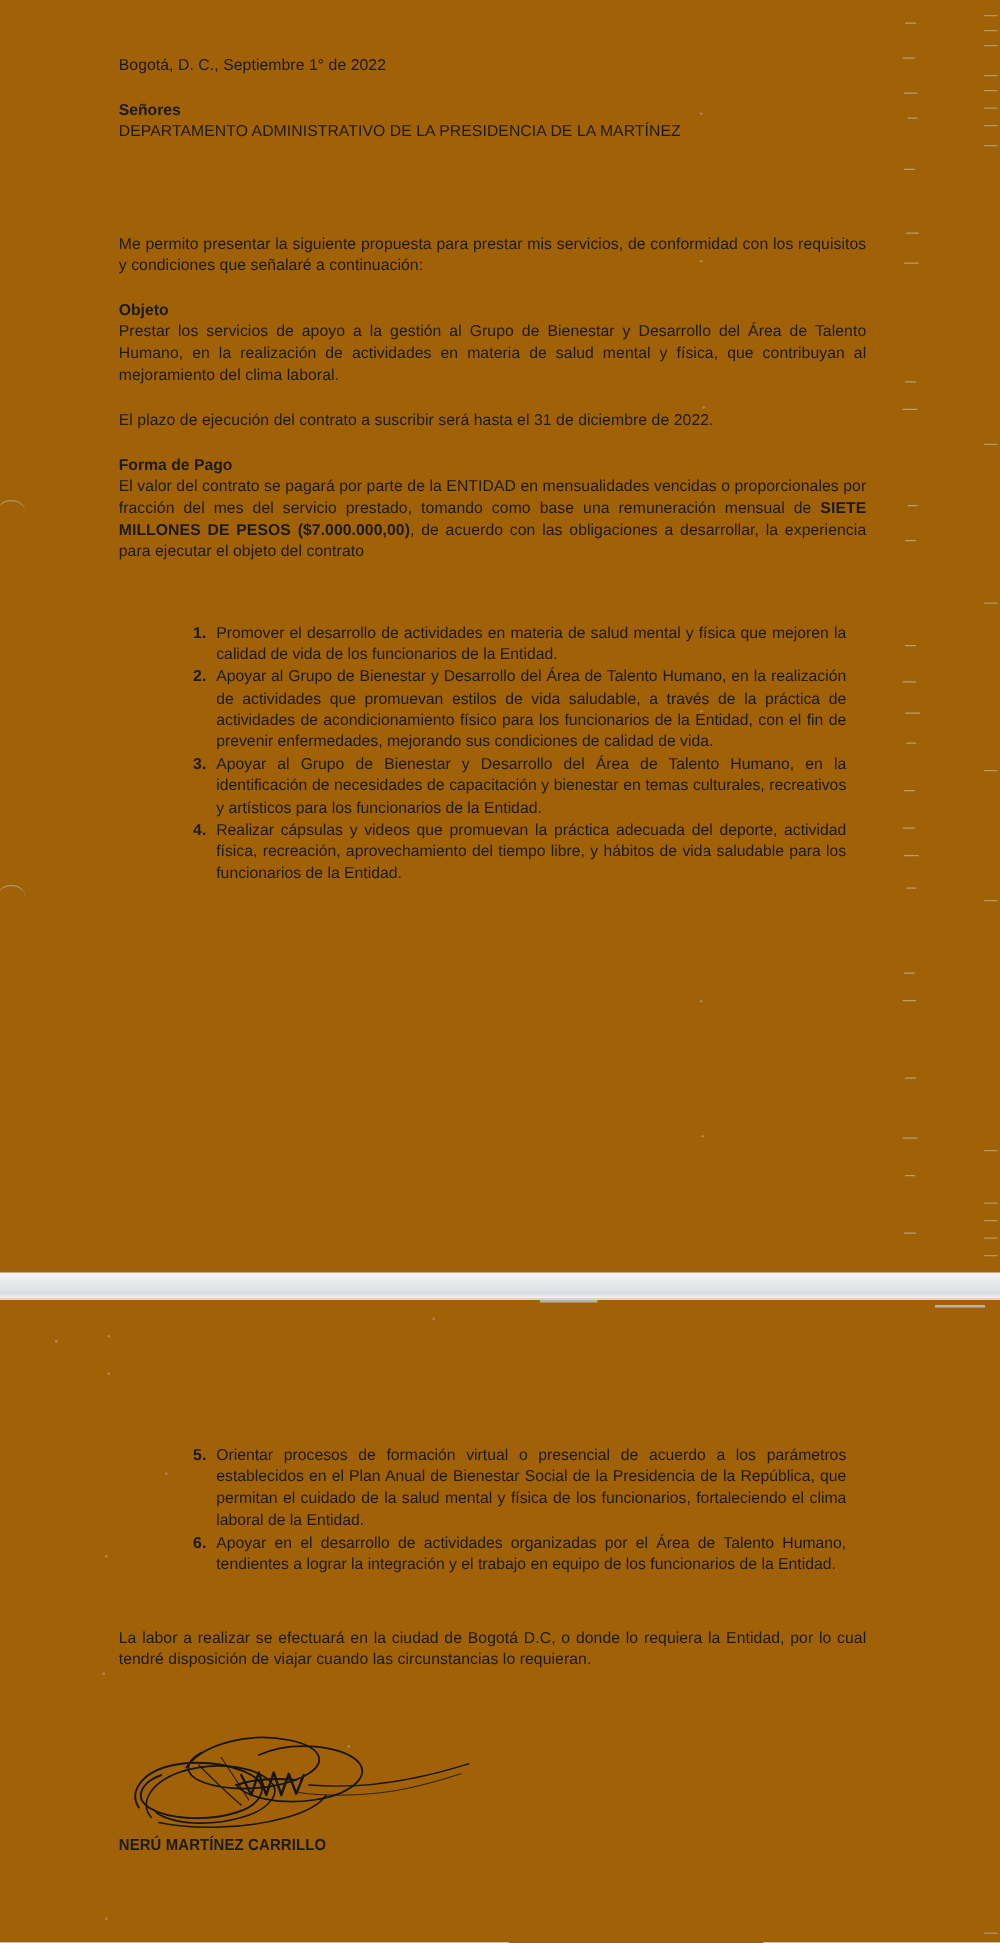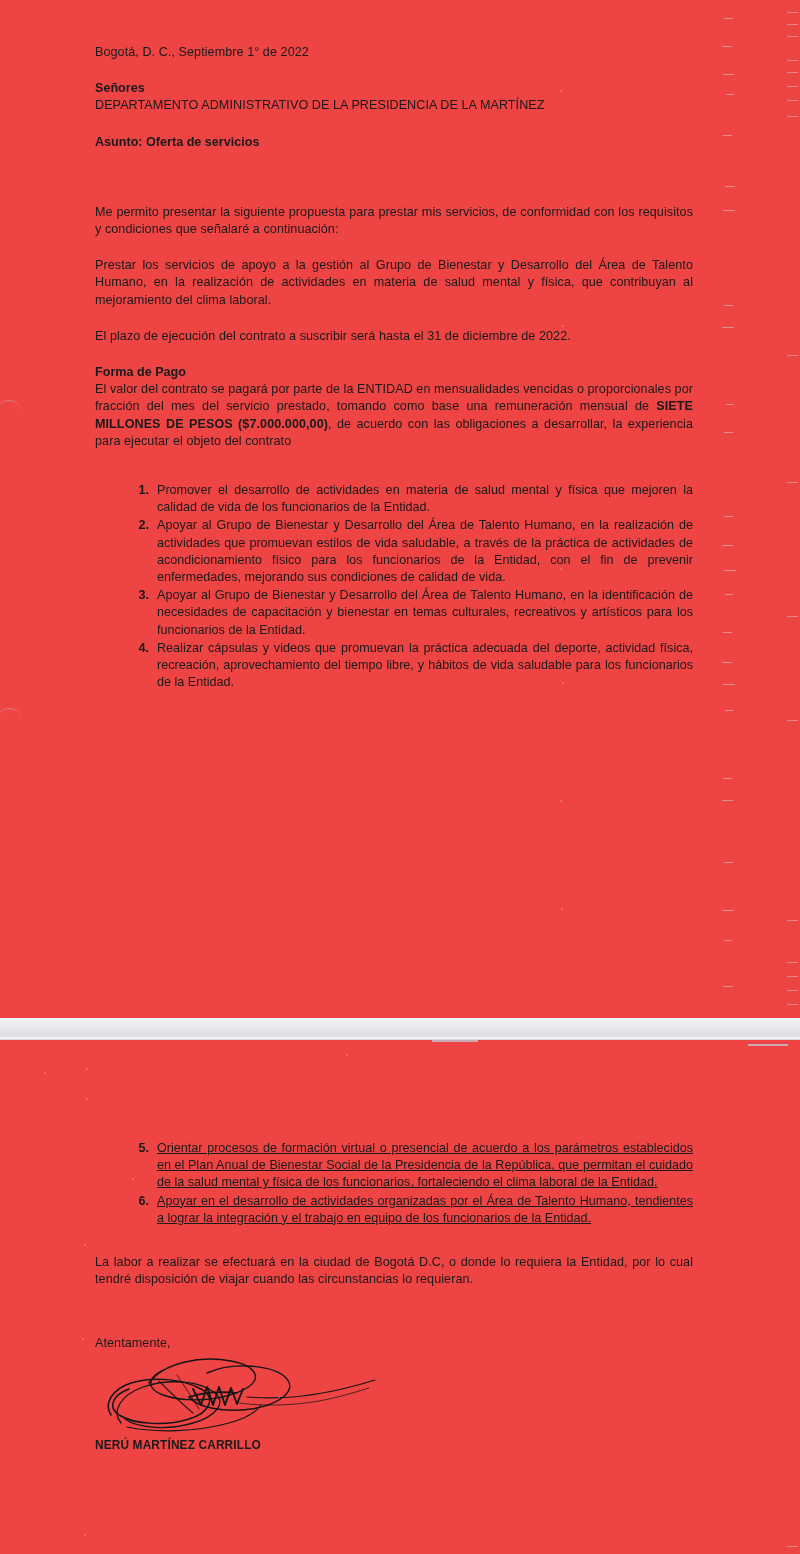--- a/index.html
+++ b/index.html
@@ -14,21 +14,21 @@
     position: relative;
     font-family: "Liberation Sans", sans-serif;
     color: #1a1a1a;
     overflow: hidden;
   }
 
   
   .scan-sheet {
     position: absolute;
     inset: 0;
-    background: #ef4444;
+    background: #a16207;
   }
 
   
   .page-break-band {
     position: absolute;
     left: 0;
     right: 0;
     top: 1018px;
     height: 21px;
     background: linear-gradient(180deg, #f3f4f6 0%, #e7e8ec 45%, #dcdde2 80%, #f7f7f9 100%);
@@ -76,26 +76,26 @@
     line-height: 17.2px;
     margin: 0;
   }
   .gap-sm { height: 13px; }
   .gap-md { height: 19px; }
   .gap-lg { height: 26px; }
   .gap-xl { height: 34px; }
 
   
   ol.obligations {
-    margin: 0;
+    margin: 16px;
     padding: 0 0 0 62px;
     list-style: none;
     counter-reset: oblig;
   }
-  ol.obligations.start-five { counter-reset: oblig 4; text-decoration: underline; }
+  ol.obligations.start-five { counter-reset: oblig 4; }
   ol.obligations > li {
     counter-increment: oblig;
     position: relative;
     font-size: 12.6px;
     line-height: 17.2px;
     text-align: justify;
     padding-left: 0;
     margin: 0 0 1px 0;
   }
   ol.obligations > li::before {
@@ -169,31 +169,31 @@
 
     <div class="line">Bogotá, D. C., Septiembre 1° de 2022</div>
 
     <div class="gap-md"></div>
 
     <div class="heading">Señores</div>
     <div class="line">DEPARTAMENTO ADMINISTRATIVO DE LA PRESIDENCIA DE LA MARTÍNEZ</div>
 
     <div class="gap-md"></div>
 
-    <div class="heading">Asunto: Oferta de servicios</div>
 
     <div class="gap-xl"></div>
 
 
     <div class="gap-md"></div>
 
     <p class="para">Me permito presentar la siguiente propuesta para prestar mis servicios, de conformidad con los requisitos y condiciones que señalaré a continuación:</p>
 
     <div class="gap-md"></div>
 
+    <div class="heading">Objeto</div>
     <p class="para">Prestar los servicios de apoyo a la gestión al Grupo de Bienestar y Desarrollo del Área de Talento Humano, en la realización de actividades en materia de salud mental y física, que contribuyan al mejoramiento del clima laboral.</p>
 
     <div class="gap-md"></div>
 
     <p class="para">El plazo de ejecución del contrato a suscribir será hasta el 31 de diciembre de 2022.</p>
 
     <div class="gap-md"></div>
 
     <div class="heading">Forma de Pago</div>
     <p class="para"><span>El valor del contrato se pagará por parte de la ENTIDAD en mensualidades vencidas o proporcionales por fracción del mes del servicio prestado, tomando como base una remuneración mensual de </span><span class="bold">SIETE MILLONES DE PESOS ($7.000.000,00)</span><span>, de acuerdo con las obligaciones a desarrollar, la experiencia para ejecutar el objeto del contrato</span></p>
@@ -222,21 +222,20 @@
       <li>Apoyar en el desarrollo de actividades organizadas por el Área de Talento Humano, tendientes a lograr la integración y el trabajo en equipo de los funcionarios de la Entidad.</li>
     </ol>
 
     <div class="gap-lg"></div>
 
     <p class="para">La labor a realizar se efectuará en la ciudad de Bogotá D.C, o donde lo requiera la Entidad, por lo cual tendré disposición de viajar cuando las circunstancias lo requieran.</p>
 
     <div class="gap-xl"></div>
     <div class="gap-sm"></div>
 
-    <div class="line">Atentamente,</div>
 
     <div class="sig-wrap">
       <svg width="320" height="84" viewBox="0 0 320 84" fill="none">
         <g stroke="#151515" fill="none" stroke-linecap="round" stroke-linejoin="round">
 
           <path d="M14 62 C6 50 16 36 34 30 C56 23 86 26 104 36 C120 45 112 60 92 66 C70 73 38 72 22 62 C10 54 16 42 32 36" stroke-width="1.5"></path>
 
           <path d="M24 70 C14 58 24 42 46 34 C72 25 104 28 118 40 C130 50 118 64 96 70 C72 77 42 76 28 66" stroke-width="1.3"></path>
 
           <path d="M52 30 C66 10 104 2 134 8 C160 13 166 26 148 36 C126 48 88 50 66 42 C50 36 50 26 64 18" stroke-width="1.4"></path>

